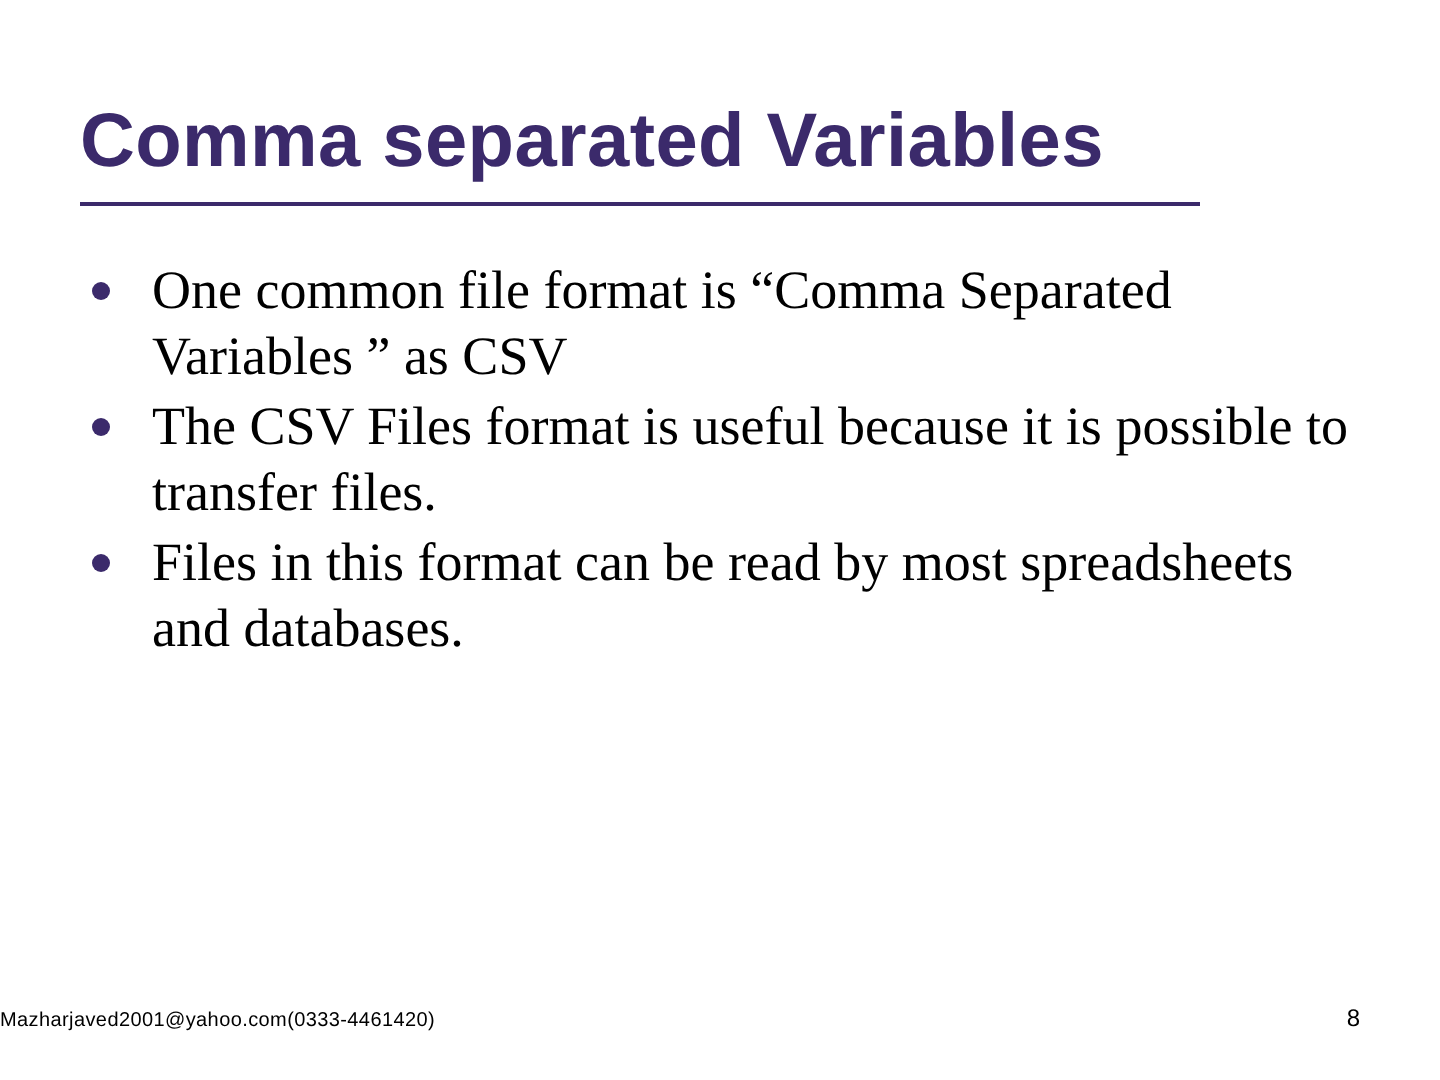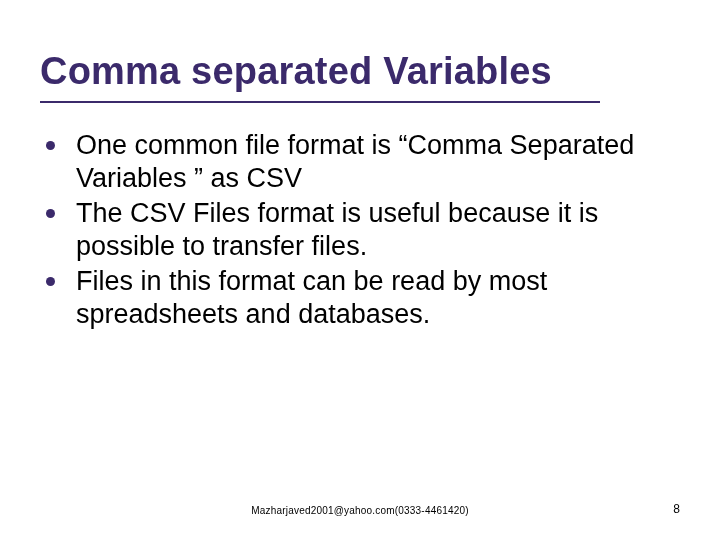--- a/index.html
+++ b/index.html
@@ -38,36 +38,36 @@
     margin: 0;
     padding: 0;
   }
   ul.bullets li {
     position: relative;
     padding-left: 36px;
     font-size: 27px;
     line-height: 1.22;
     color: #000;
     margin-bottom: 2px;
+    font-family: Liberation Serif, serif;
   }
   ul.bullets li .dot {
     position: absolute;
     left: 6px;
     top: 12px;
     width: 9px;
     height: 9px;
     border-radius: 50%;
     background: #3b2a6b;
   }
   .footer {
     position: absolute;
     left: 0;
     right: 0;
     bottom: 24px;
-    text-align: center;
     font-size: 10px;
     color: #000;
     letter-spacing: 0.2px;
   }
   .pagenum {
     position: absolute;
     right: 40px;
     bottom: 24px;
     font-size: 12px;
     color: #000;

